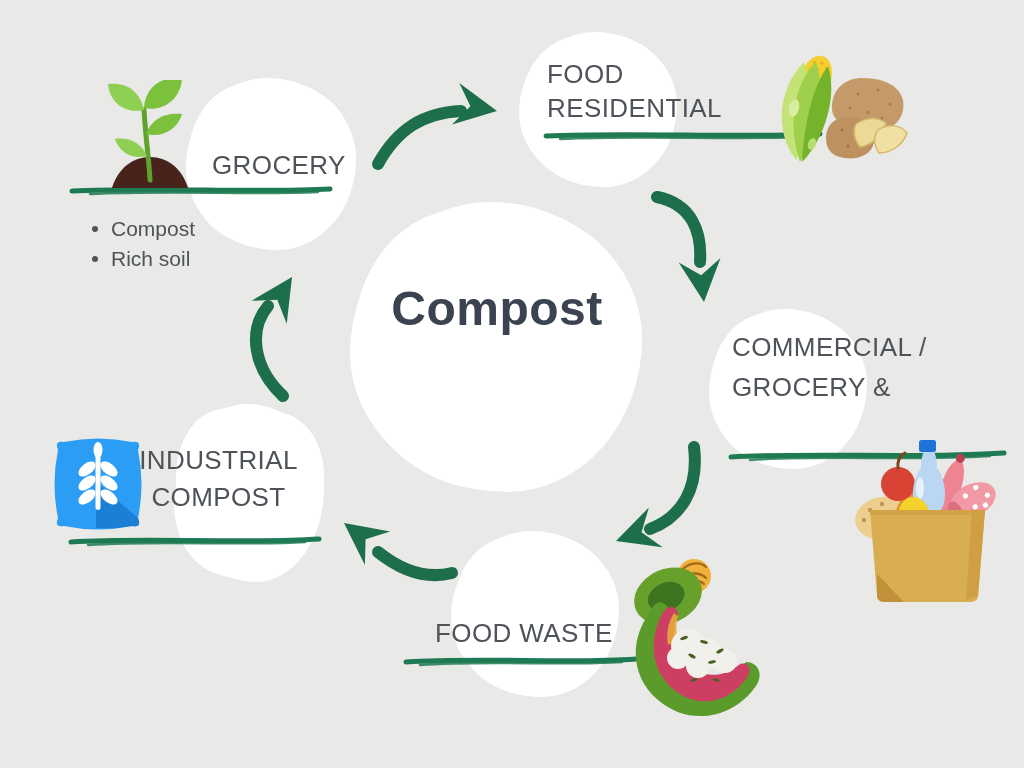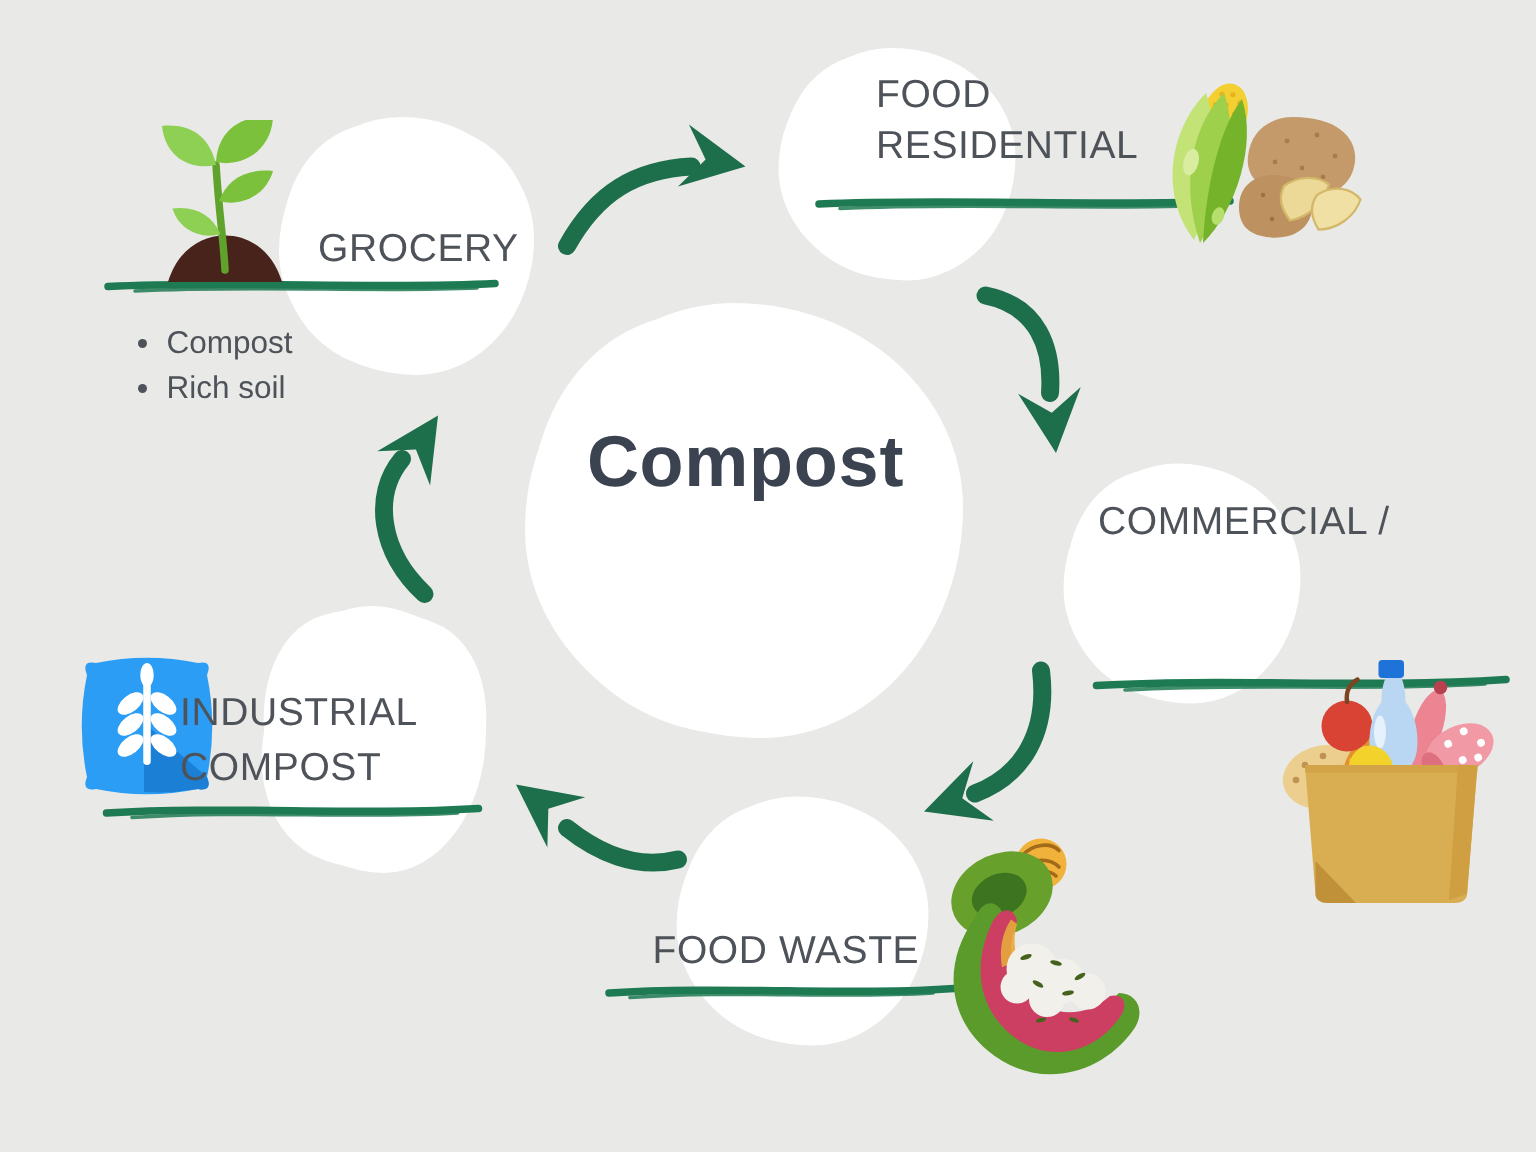--- a/index.html
+++ b/index.html
@@ -234,29 +234,30 @@
     <div class="brow">
       <span class="dot"></span>
       <span>Compost</span>
     </div>
     <div class="brow">
       <span class="dot"></span>
       <span>Rich soil</span>
     </div>
   </div>
 
-  <div class="label" style="left:547px;top:45px;margin-left:37px;">
+  <div class="label" style="left:547px;top:57px;">
     <div>FOOD</div>
     <div>RESIDENTIAL</div>
   </div>
 
   <div class="label" style="left:732px;top:327px;line-height:40px;">
     <div>COMMERCIAL /</div>
+    <div>GROCERY &amp;</div>
   </div>
 
   <div class="label" style="left:435px;top:616px;">FOOD WASTE</div>
 
-  <div class="label" style="left:120px;top:456px;width:197px;text-align:left;line-height:37px;">
+  <div class="label" style="left:120px;top:442px;width:197px;text-align:center;line-height:37px;">
     <div>INDUSTRIAL</div>
     <div>COMPOST</div>
   </div>
 
 </div>
 
 </body></html>

